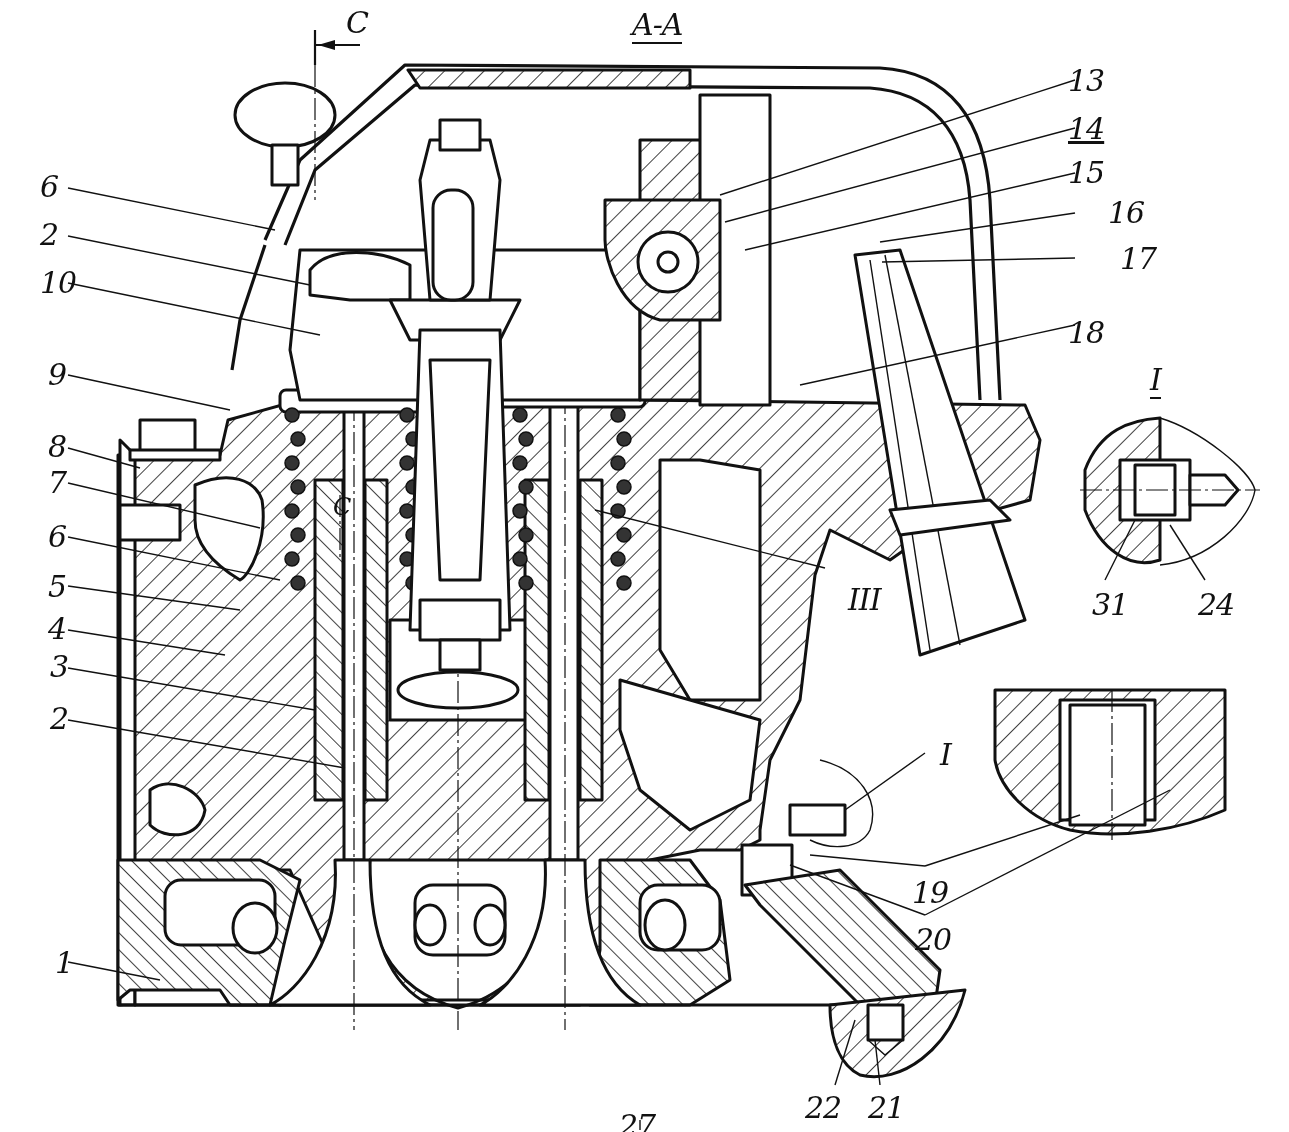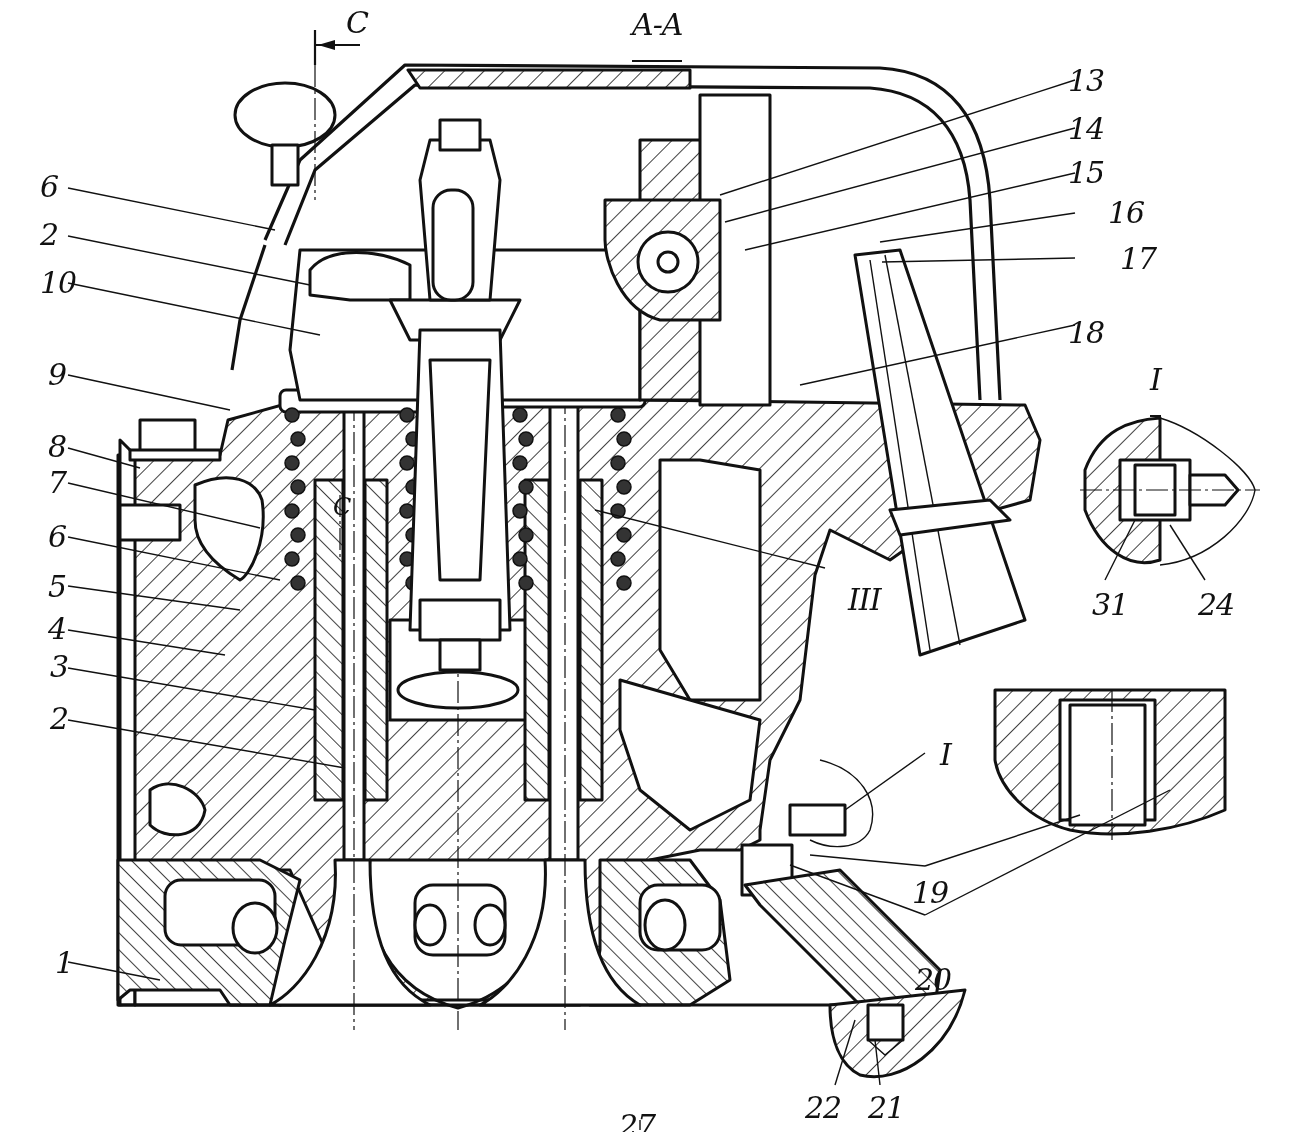--- a/index.html
+++ b/index.html
@@ -1,19 +1,19 @@
 <!DOCTYPE html>
 <html><head>
 <meta charset="utf-8">
 <style>
   html, body { margin:0; padding:0; background:#ffffff; }
   body { width:1289px; height:1132px; position:relative; overflow:hidden; font-family:"DejaVu Serif", serif; }
   #drawing { position:absolute; left:0; top:0; width:1289px; height:1132px; }
   .lbl { position:absolute; font-family:"DejaVu Serif", serif; font-style:italic; font-size:30px; color:#111; line-height:1; letter-spacing:-1px; }
-  .under { border-bottom:2px solid #111; padding-bottom:20px; }
+  .under { border-bottom:2px solid #111; padding-bottom:2px; }
   .ln { stroke:#111; fill:none; stroke-width:1.4; }
   .thick { stroke:#111; fill:none; stroke-width:3.2; stroke-linejoin:round; }
   .med { stroke:#111; fill:none; stroke-width:2.2; }
   .hatch { fill:url(#hatch); stroke:#111; stroke-width:3; stroke-linejoin:round; }
   .hatch2 { fill:url(#hatch2); stroke:#111; stroke-width:3; stroke-linejoin:round; }
   .white { fill:#fff; stroke:#111; stroke-width:3; stroke-linejoin:round; }
   .axis { stroke:#111; stroke-width:1.2; stroke-dasharray:22 4 3 4; fill:none; }
   .spring { fill:#333; stroke:#111; stroke-width:1.5; }
 </style>
 </head>
@@ -237,24 +237,24 @@
 <div class="lbl" style="left:48px; top:432px;">8</div>
 <div class="lbl" style="left:48px; top:468px;">7</div>
 <div class="lbl" style="left:48px; top:522px;">6</div>
 <div class="lbl" style="left:48px; top:572px;">5</div>
 <div class="lbl" style="left:48px; top:614px;">4</div>
 <div class="lbl" style="left:50px; top:652px;">3</div>
 <div class="lbl" style="left:50px; top:704px;">2</div>
 <div class="lbl" style="left:55px; top:948px;">1</div>
 
 <div class="lbl" style="left:1068px; top:66px;text-align:center;">13</div>
-<div class="lbl" style="left:1068px; top:114px;">14</div>
+<div class="lbl" style="left:1068px; top:114px;text-decoration:underline;">14</div>
 <div class="lbl" style="left:1068px; top:158px;">15</div>
 <div class="lbl" style="left:1068px; top:198px;margin-left:40px;">16</div>
 <div class="lbl" style="left:1120px; top:244px;">17</div>
 <div class="lbl" style="left:1068px; top:318px;text-align:right;">18</div>
 
 <div class="lbl" style="left:912px; top:878px;">19</div>
-<div class="lbl" style="left:915px; top:965px;">20</div>
+<div class="lbl" style="left:915px; top:925px;">20</div>
 <div class="lbl" style="left:868px; top:1093px;">21</div>
 <div class="lbl" style="left:805px; top:1093px;">22</div>
 <div class="lbl" style="left:1092px; top:590px;">31</div>
 <div class="lbl" style="left:1198px; top:590px;">24</div>
 
 </body></html>

